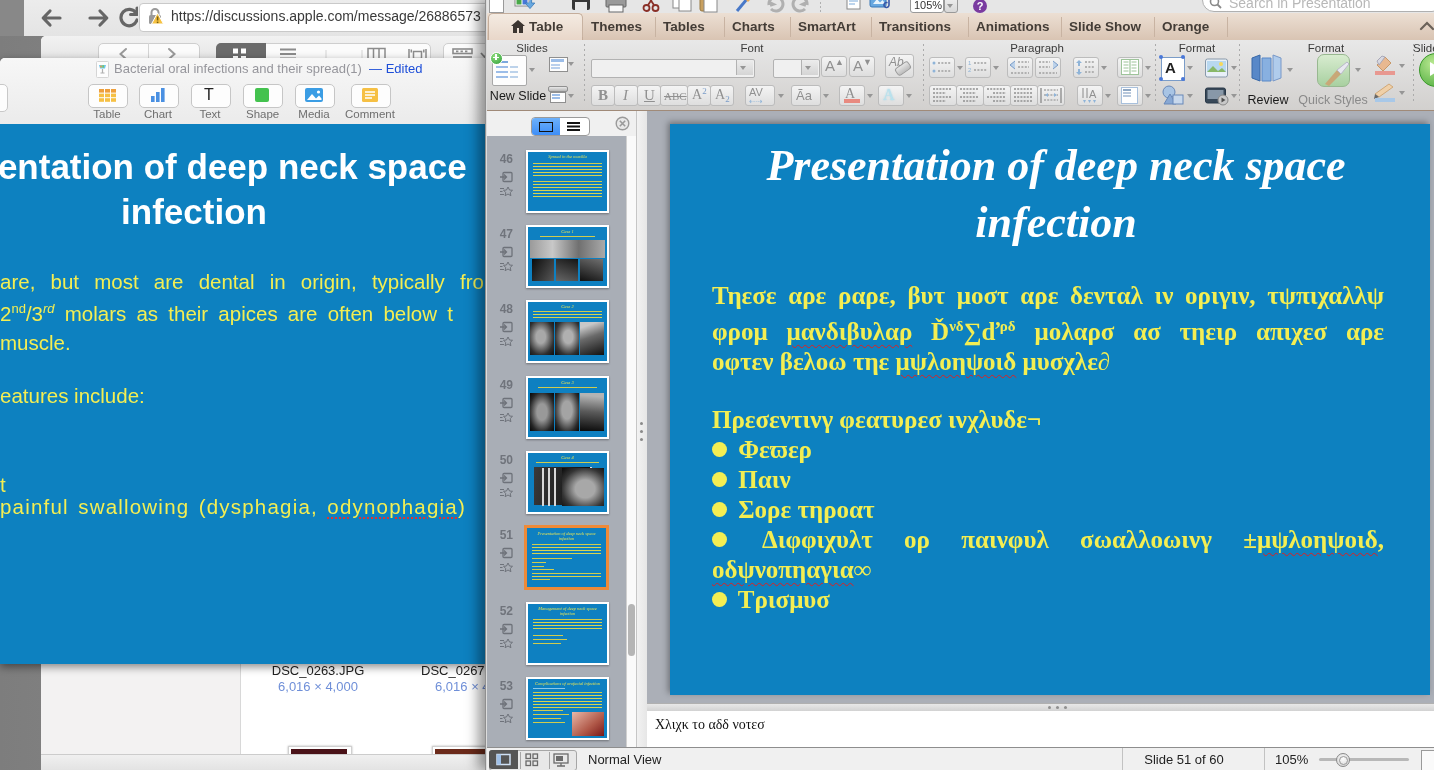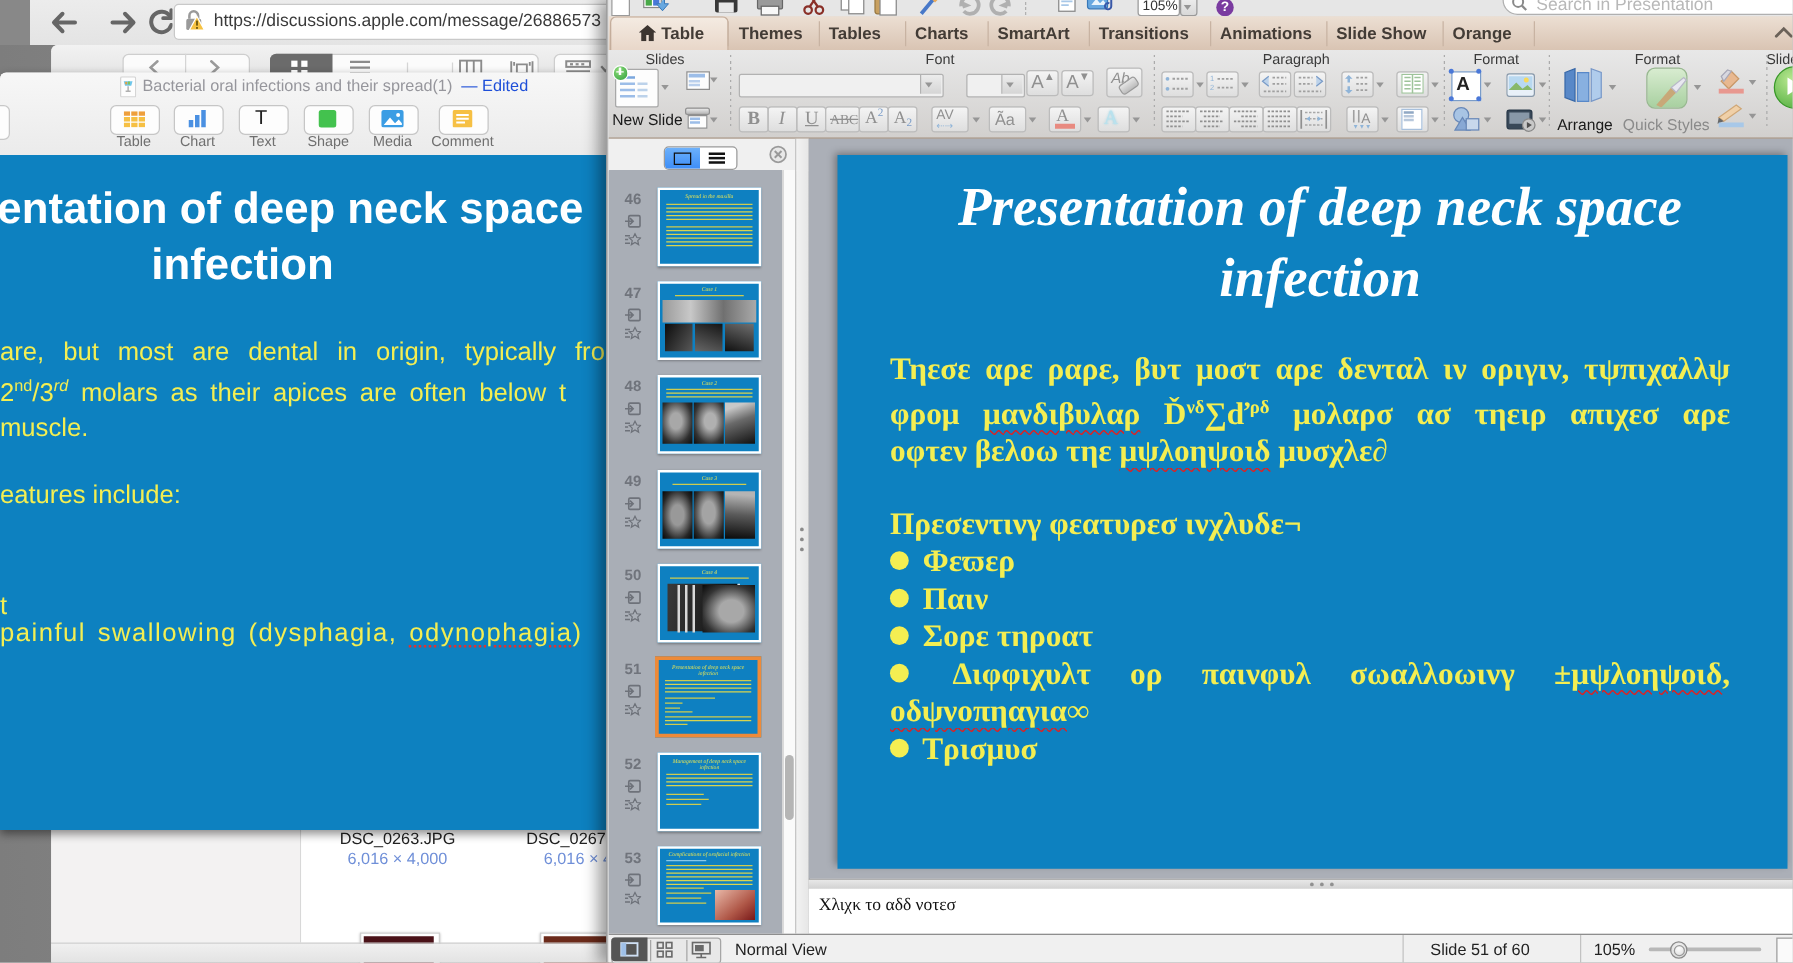--- a/index.html
+++ b/index.html
@@ -483,21 +483,21 @@
     <div class="dd" style="left:744px;top:54px;"></div>
 
     <svg class="abs" style="left:763px;top:14px" width="34" height="31" viewBox="0 0 34 31">
         <g>
           <path d="M2 4 L10 1 V27 L2 24 Z" fill="#5888c8" stroke="#3868a8"></path>
           <path d="M12 4 h9 v23 h-9 Z" fill="#88b0e0" stroke="#5888c8"></path>
           <path d="M23 1 L31 4 V24 L23 27 Z" fill="#b0ccec" stroke="#7898c8"></path>
         </g>
       </svg>
     <div class="dd" style="left:800px;top:28px;"></div>
-    <div class="glab" style="left:749px;top:53px;width:64px;font-size:12.5px;color:#1a1a1a;">Arrange</div>
+    <div class="glab" style="left:749px;top:53px;width:64px;font-size:12.5px;color:#1a1a1a;">Review</div>
     <div class="abs" style="left:830px;top:14px;width:31px;height:31px;background:linear-gradient(#d8ecd0,#a8d0a0);border:1px solid #98b890;border-radius:7px;"></div>
     <svg class="abs" style="left:836px;top:20px" width="28" height="26" viewBox="0 0 28 26">
         <path d="M2 24 L14 10 l4 4 L6 26 Z" fill="#c8a878"></path>
         <path d="M14 10 l4 4 l8 -10 l-2 -2 Z" fill="#e8e8f0" stroke="#b8b8c8"></path>
       </svg>
     <div class="dd" style="left:868px;top:28px;"></div>
     <div class="glab" style="left:806px;top:53px;width:80px;font-size:12.5px;color:#8a8a8a;">Quick Styles</div>
     <svg class="abs" style="left:886px;top:15px" width="24" height="20" viewBox="0 0 24 20">
         <path d="M4 10 L12 2 l6 6 l-8 8 Z" fill="#e8b890" stroke="#c89868"></path>
         <path d="M12 2 l-3 -1 l-5 5 l2 4 Z" fill="#d8d8e0" stroke="#a8a8b8"></path>

